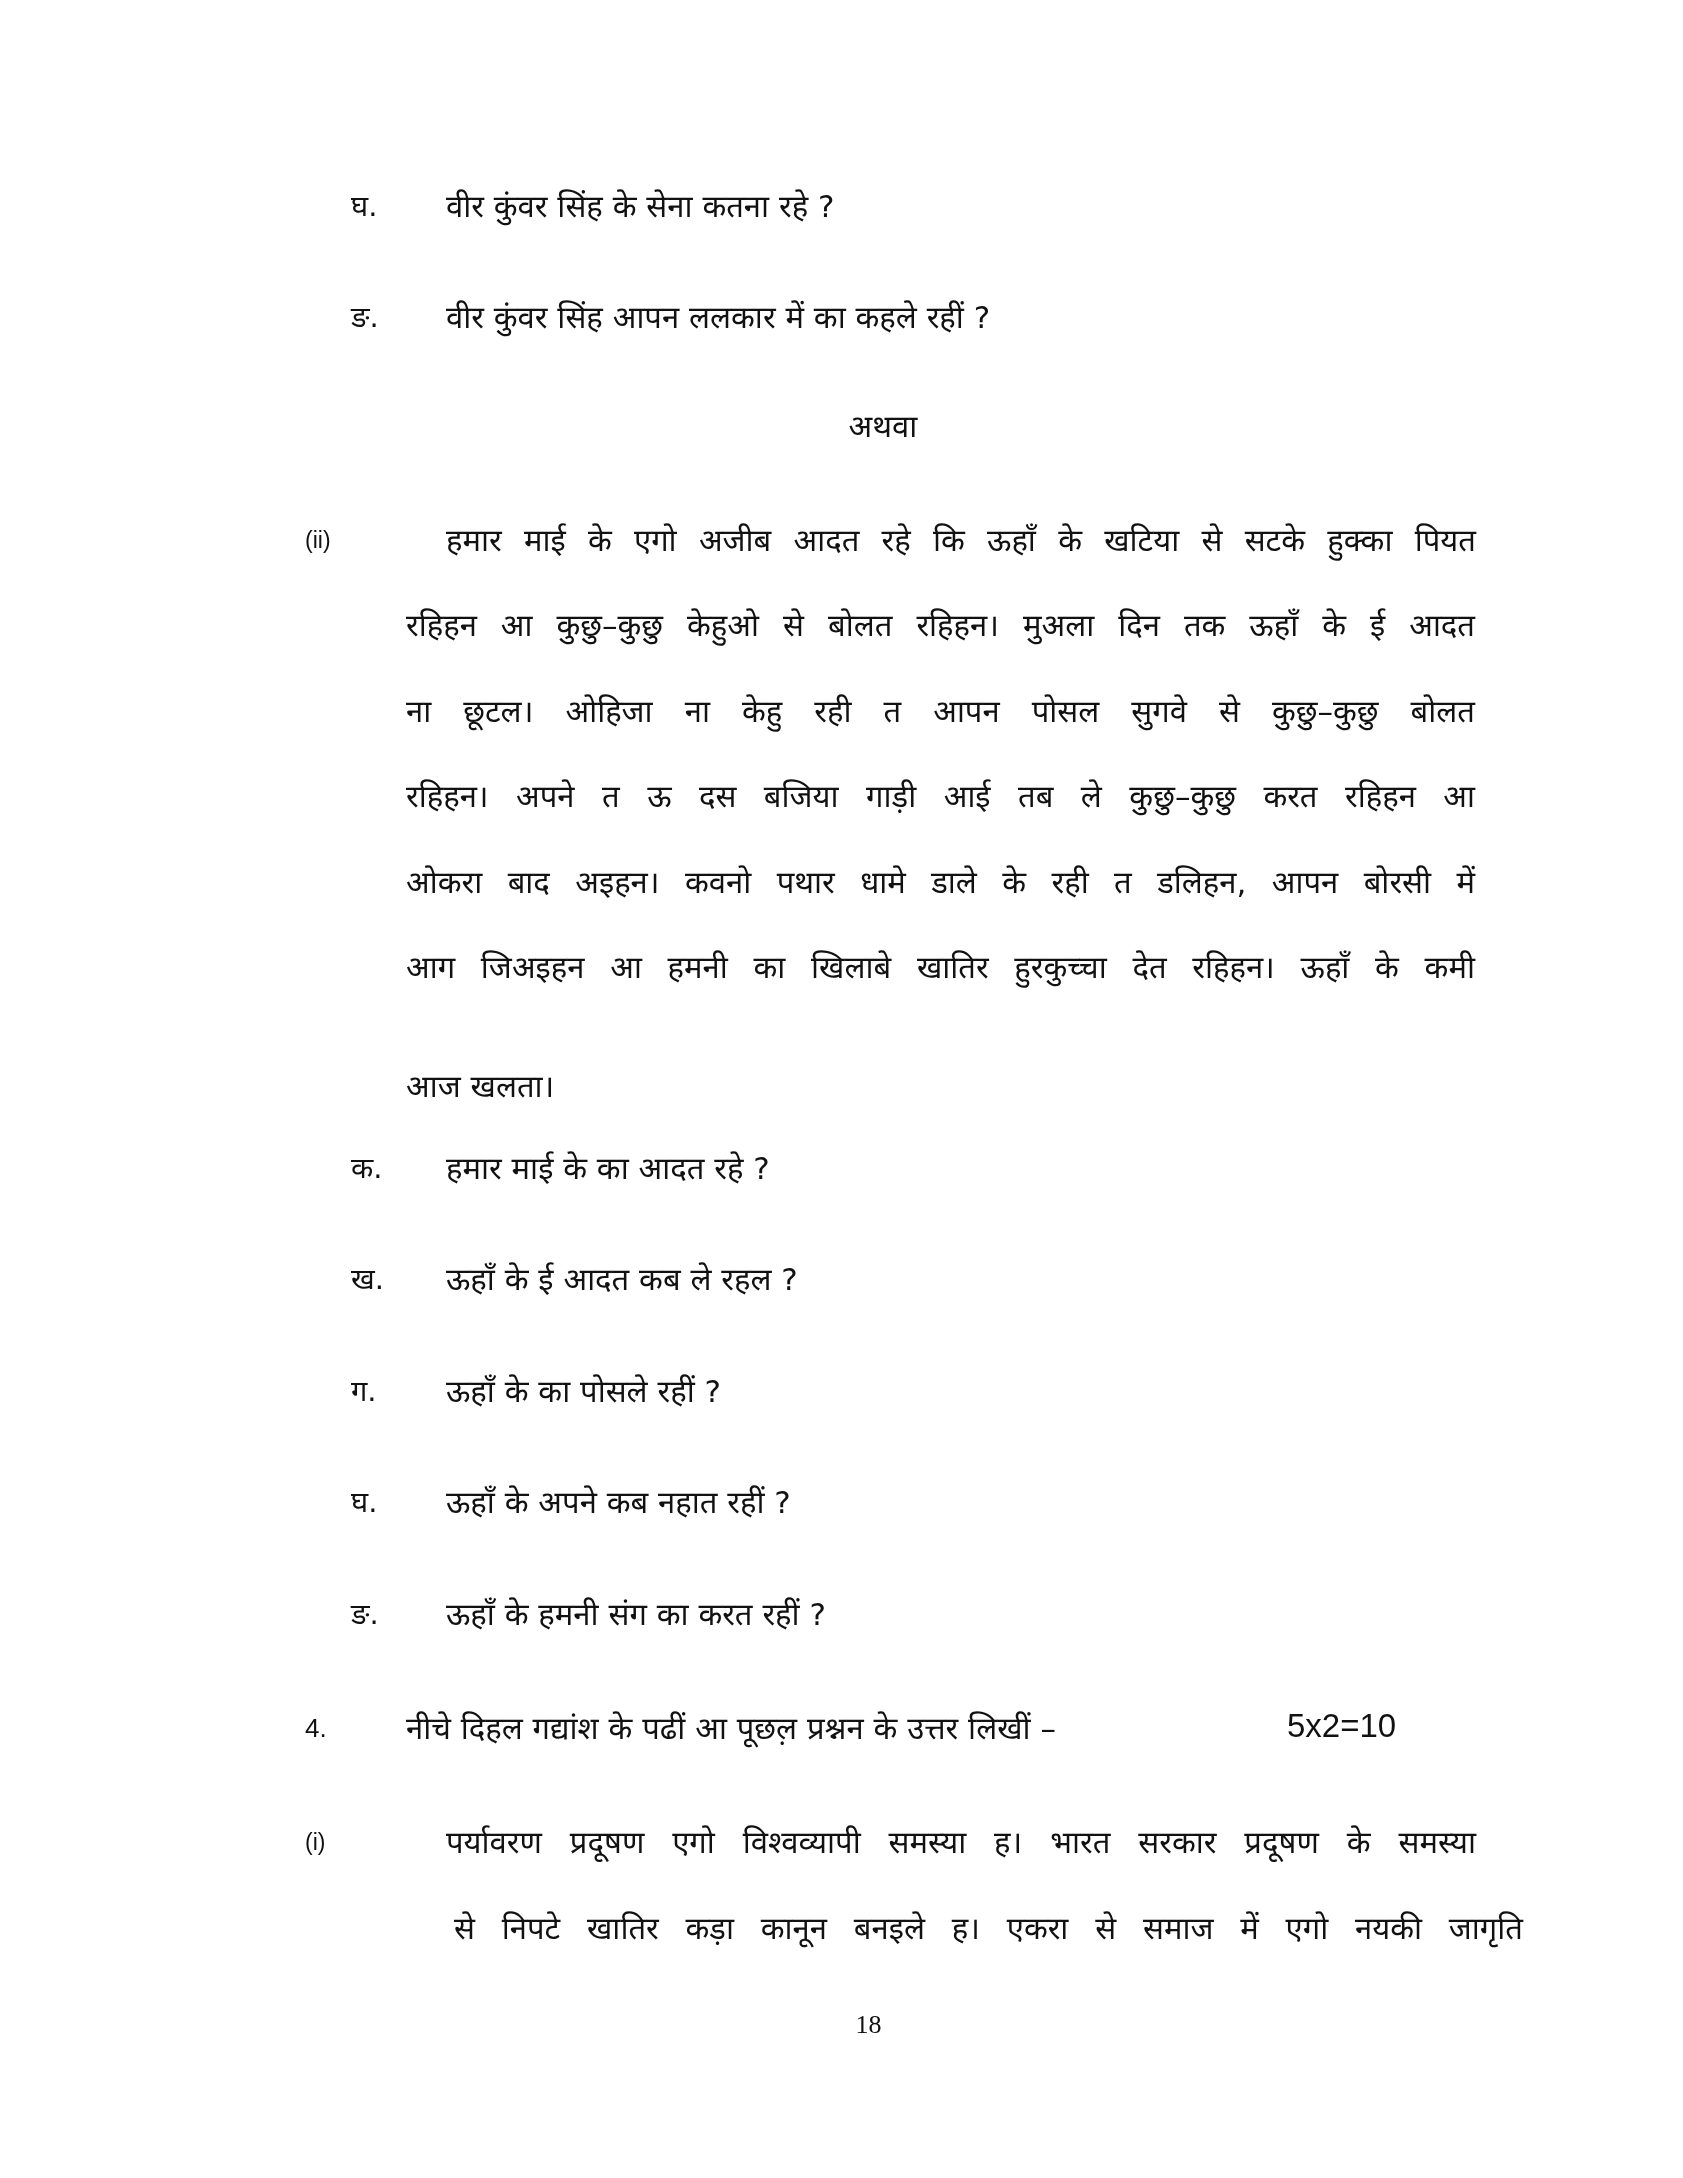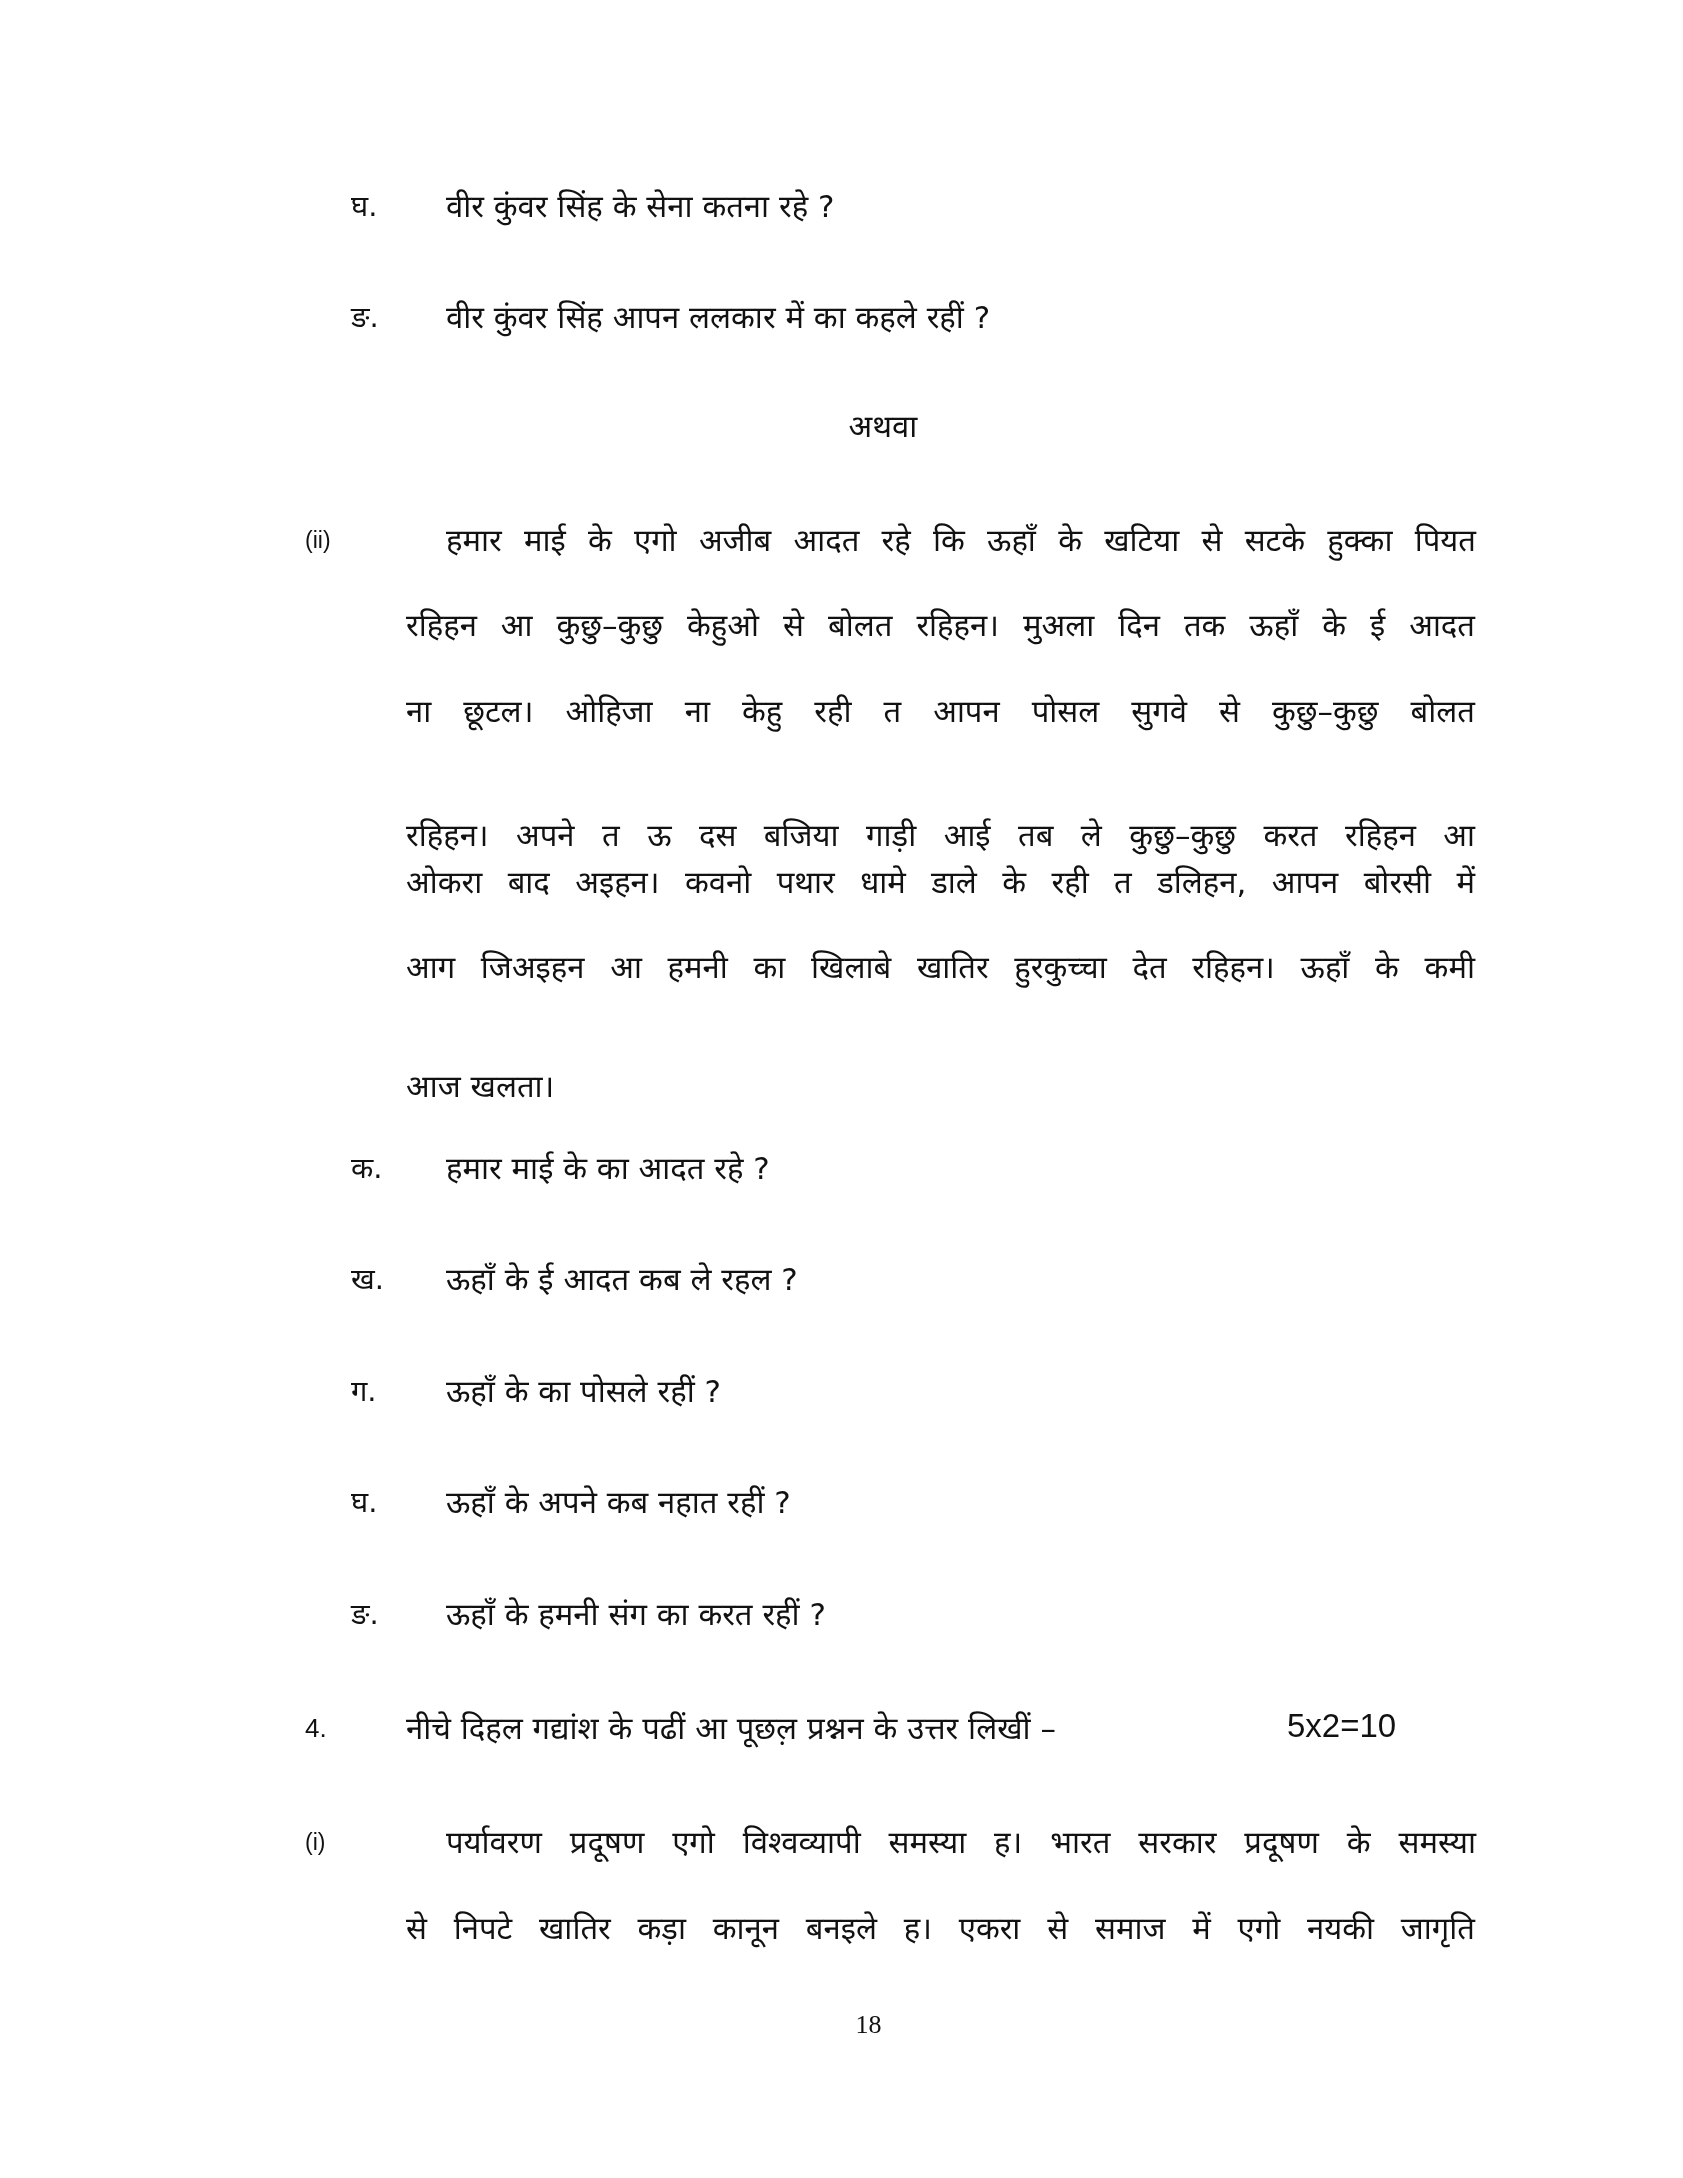--- a/index.html
+++ b/index.html
@@ -28,21 +28,21 @@
 
   <div class="label" style="left:351px; top:297px;">ङ.</div>
   <div class="line" style="left:446px; top:297px;">वीर कुंवर सिंह आपन ललकार में का कहले रहीं ?</div>
 
   <div class="center" style="top:406px;">अथवा</div>
 
   <div class="label roman" style="left:305px; top:520px;">(ii)</div>
   <div class="justify-line first" style="top:520px;">हमार माई के एगो अजीब आदत रहे कि ऊहाँ के खटिया से सटके हुक्का पियत</div>
   <div class="justify-line" style="top:605px;">रहिहन आ कुछु–कुछु केहुओ से बोलत रहिहन। मुअला दिन तक ऊहाँ के ई आदत</div>
   <div class="justify-line" style="top:691px;">ना छूटल। ओहिजा ना केहु रही त आपन पोसल सुगवे से कुछु–कुछु बोलत</div>
-  <div class="justify-line" style="top:815px;">रहिहन। अपने त ऊ दस बजिया गाड़ी आई तब ले कुछु–कुछु करत रहिहन आ</div>
+  <div class="justify-line" style="top:776px;">रहिहन। अपने त ऊ दस बजिया गाड़ी आई तब ले कुछु–कुछु करत रहिहन आ</div>
   <div class="justify-line" style="top:862px;">ओकरा बाद अइहन। कवनो पथार धामे डाले के रही त डलिहन, आपन बोरसी में</div>
   <div class="justify-line" style="top:947px;">आग जिअइहन आ हमनी का खिलाबे खातिर हुरकुच्चा देत रहिहन। ऊहाँ के कमी</div>
   <div class="justify-line last" style="top:1034px;margin-top:32px;">आज खलता।</div>
 
   <div class="label" style="left:351px; top:1148px;">क.</div>
   <div class="line" style="left:446px; top:1148px;">हमार माई के का आदत रहे ?</div>
 
   <div class="label" style="left:351px; top:1259px;">ख.</div>
   <div class="line" style="left:446px; top:1259px;">ऊहाँ के ई आदत कब ले रहल ?</div>
 
@@ -54,18 +54,18 @@
 
   <div class="label" style="left:351px; top:1594px;">ङ.</div>
   <div class="line" style="left:446px; top:1594px;">ऊहाँ के हमनी संग का करत रहीं ?</div>
 
   <div class="label roman" style="left:305px; top:1708px; font-size:26px;">4.</div>
   <div class="line" style="left:406px; top:1708px;">नीचे दिहल गद्यांश के पढीं आ पूछल़ प्रश्नन के उत्तर लिखीं –</div>
   <div class="marks" style="left:1287px; top:1706px;">5x2=10</div>
 
   <div class="label roman" style="left:305px; top:1822px;">(i)</div>
   <div class="justify-line first" style="top:1822px;">पर्यावरण प्रदूषण एगो विश्वव्यापी समस्या ह। भारत सरकार प्रदूषण के समस्या</div>
-  <div class="justify-line" style="top:1908px;">से निपटे खातिर कड़ा कानून बनइले ह। एकरा से समाज में एगो नयकी जागृति</div>
+  <div class="justify-line" style="top:1908px;margin-left:48px;">से निपटे खातिर कड़ा कानून बनइले ह। एकरा से समाज में एगो नयकी जागृति</div>
 
   <div class="pageno" style="top:2010px;">18</div>
 
 </div>
 
 
 </body></html>

